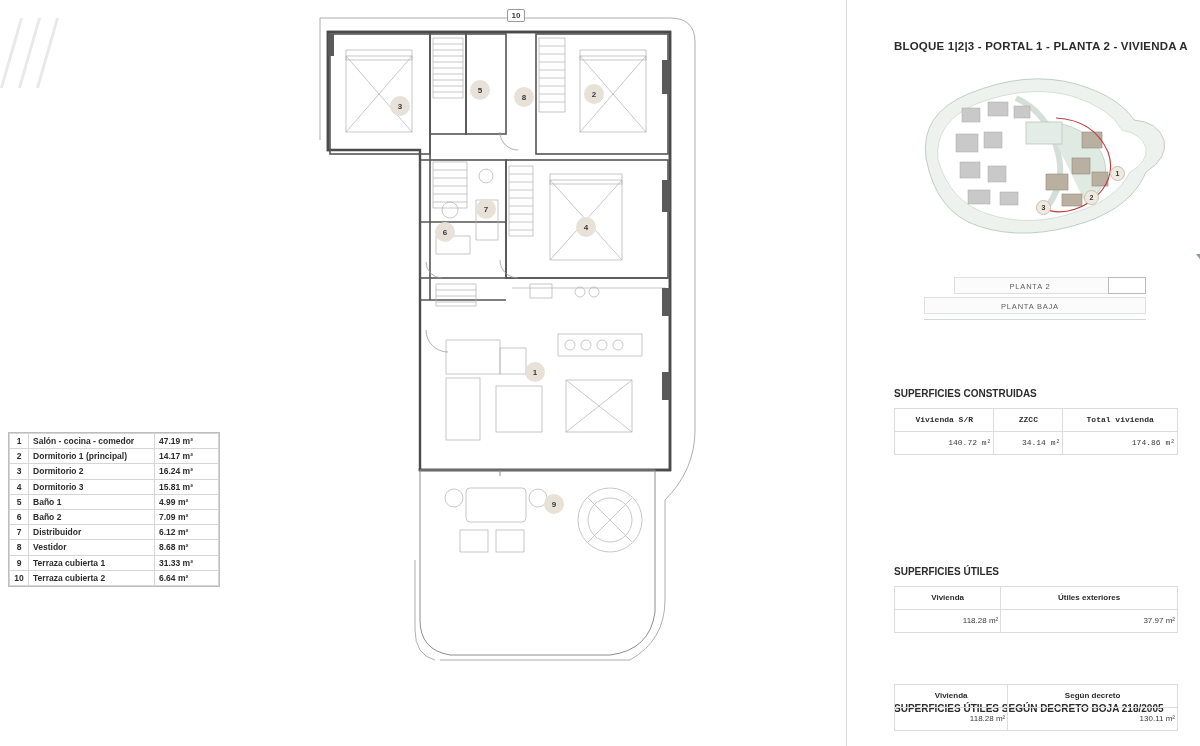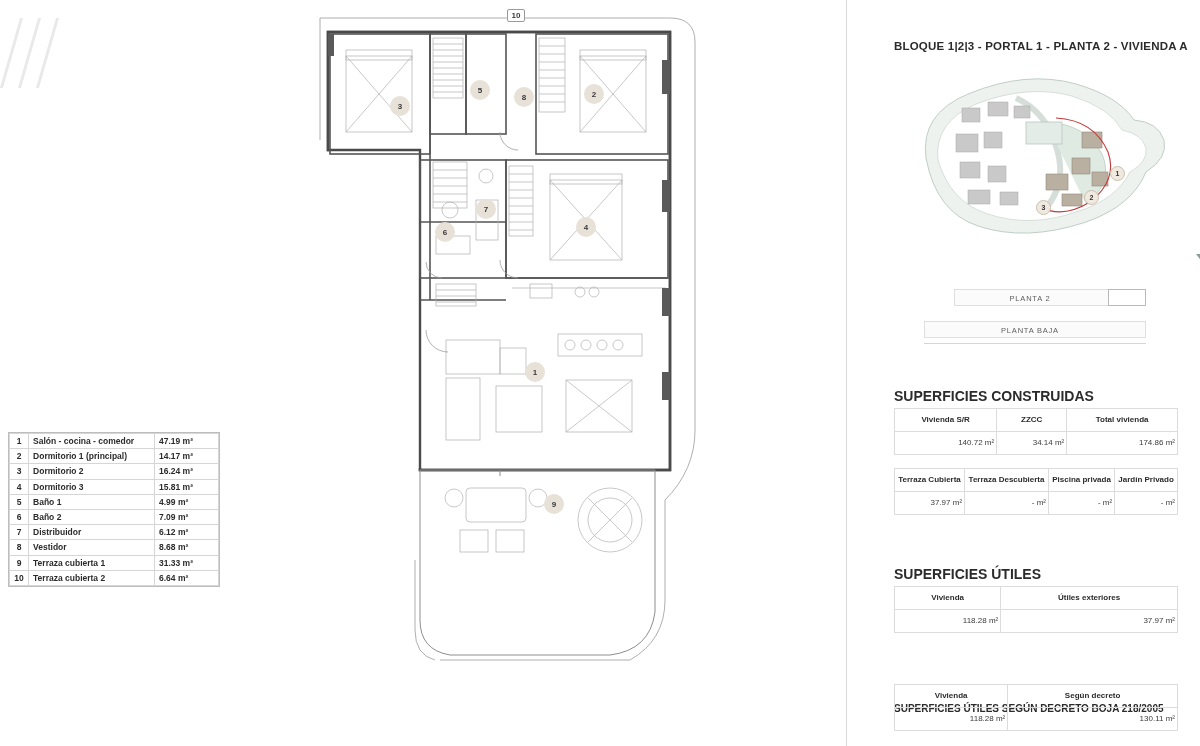--- a/index.html
+++ b/index.html
@@ -135,21 +135,20 @@
   .levels {
     position: absolute;
     left: 58px; top: 276px;
     width: 222px; height: 66px;
   }
   .lv-row {
     position: relative;
     height: 20px;
     display: flex;
     align-items: center;
-    margin-top: 12px;
   }
   .lv-label {
     position: absolute;
     left: 50px; right: 60px;
     text-align: center;
     font-size: 7.5px;
     letter-spacing: .8px;
     color: #5d5d5d;
     z-index: 2;
   }
@@ -179,21 +178,21 @@
   .lv-base-line {
     position: absolute;
     left: 0; right: 0; bottom: -4px;
     height: 1px; background: #cfd8d3;
   }
 
   
   .sec-h {
     position: absolute;
     left: 28px;
-    font-size: 14px;
+    font-size: 10px;
     font-weight: bold;
     color: #2b2b2b;
     white-space: nowrap;
   }
 
   
   .dtable {
     position: absolute;
     left: 28px;
     width: 284px;
@@ -506,55 +505,37 @@
       </div>
       <div class="lv-row">
         <div class="lv-band wide"></div>
         <div class="lv-label">PLANTA BAJA</div>
         <div class="lv-base-line"></div>
       </div>
     </div>
 
     <div class="sec-h" style="top:388px;">SUPERFICIES CONSTRUIDAS</div>
 
-    <table class="dtable" style="top:408px;">
+    <table class="dtable" style="top:408px;font-family:Liberation Mono, monospace;">
       <thead>
           <tr id="bt1-head">
             <th>Vivienda S/R</th>
             <th>ZZCC</th>
             <th>Total vivienda</th>
           </tr>
         </thead>
       <tbody>
           <tr id="bt1-body">
             <td>140.72 m²</td>
             <td>34.14 m²</td>
             <td>174.86 m²</td>
           </tr>
         </tbody>
     </table>
 
-    <table class="dtable" style="top:468px;">
-      <thead>
-          <tr id="bt2-head">
-            <th>Terraza Cubierta</th>
-            <th>Terraza Descubierta</th>
-            <th>Piscina privada</th>
-            <th>Jardín Privado</th>
-          </tr>
-        </thead>
-      <tbody>
-          <tr id="bt2-body">
-            <td>37.97 m²</td>
-            <td>- m²</td>
-            <td>- m²</td>
-            <td>- m²</td>
-          </tr>
-        </tbody>
-    </table>
 
     <div class="sec-h" style="top:566px;">SUPERFICIES ÚTILES</div>
 
     <table class="dtable" style="top:586px;">
       <thead>
           <tr id="ut-head">
             <th>Vivienda</th>
             <th>Útiles exteriores</th>
           </tr>
         </thead>

